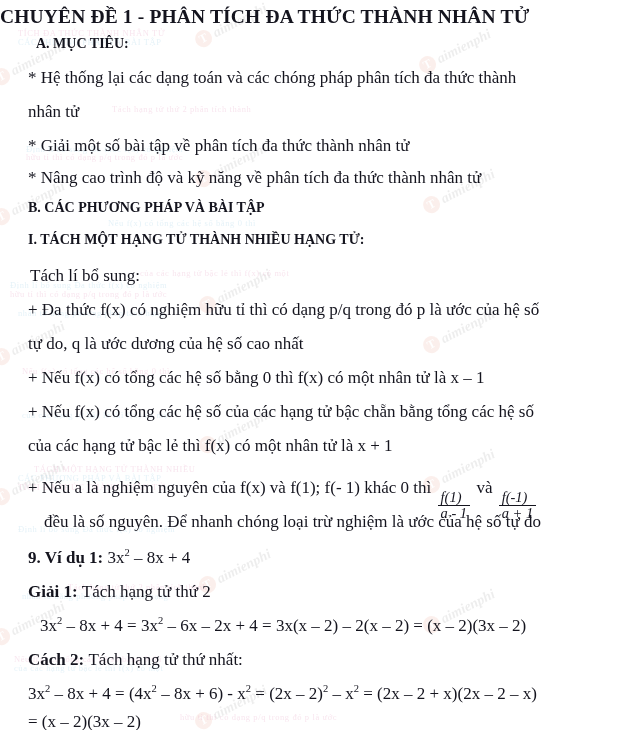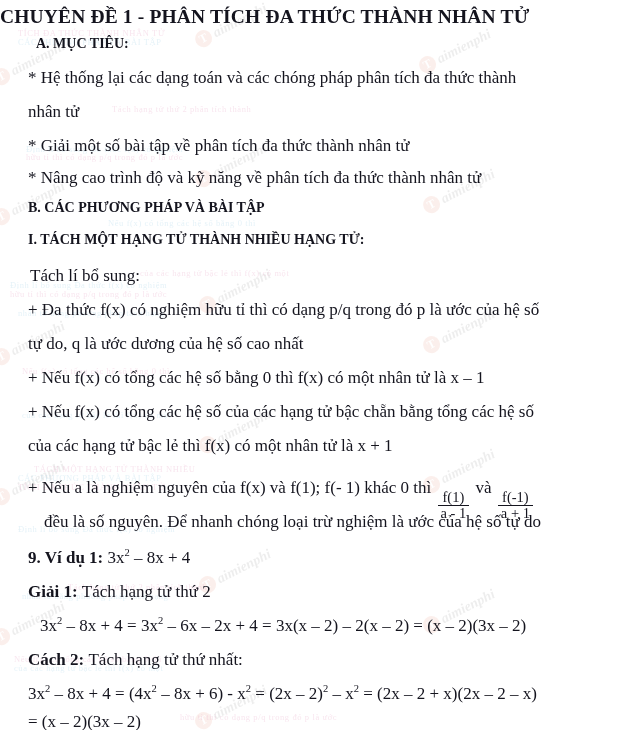--- a/index.html
+++ b/index.html
@@ -99,24 +99,24 @@
   sup {
     font-size: 0.62em;
     vertical-align: super;
     line-height: 0;
   }
 
   
   .frac {
     display: inline-flex;
     flex-direction: column;
-    align-items: center;
     vertical-align: -0.52em;
     margin: 0 2px;
     line-height: 1.02;
+    font-style: italic;
   }
   .frac .num {
     font-size: 14.5px;
     padding: 0 3px;
   }
   .frac .den {
     font-size: 14.5px;
     padding: 0 3px;
     border-top: 1.4px solid #14141e;
   }

